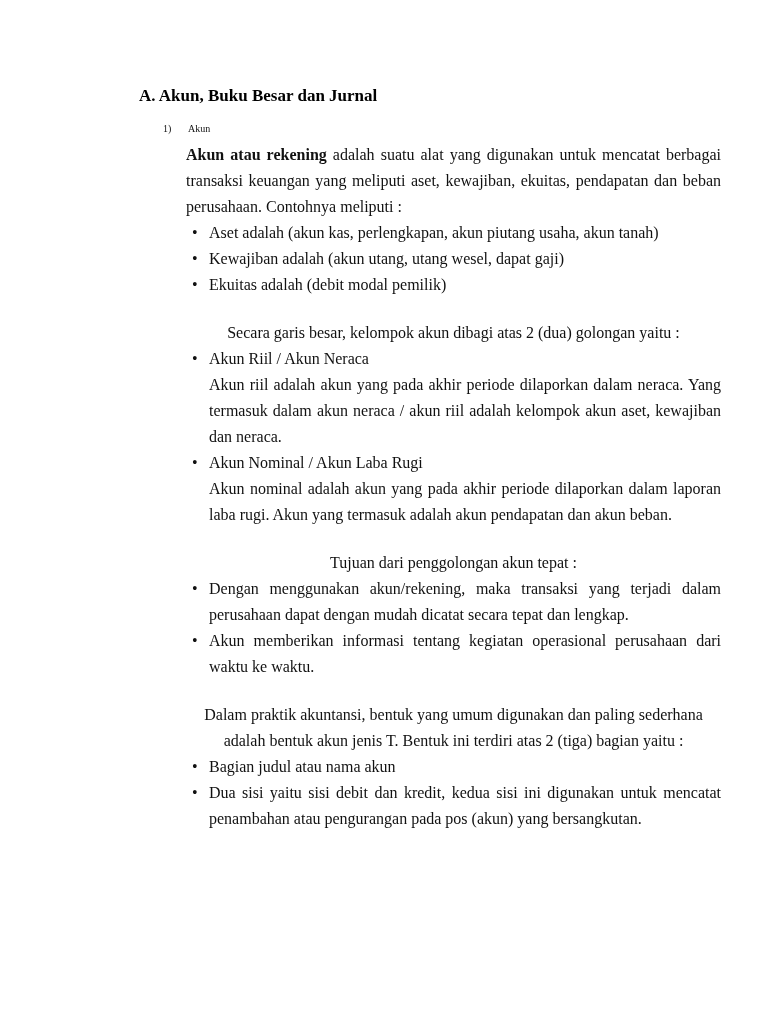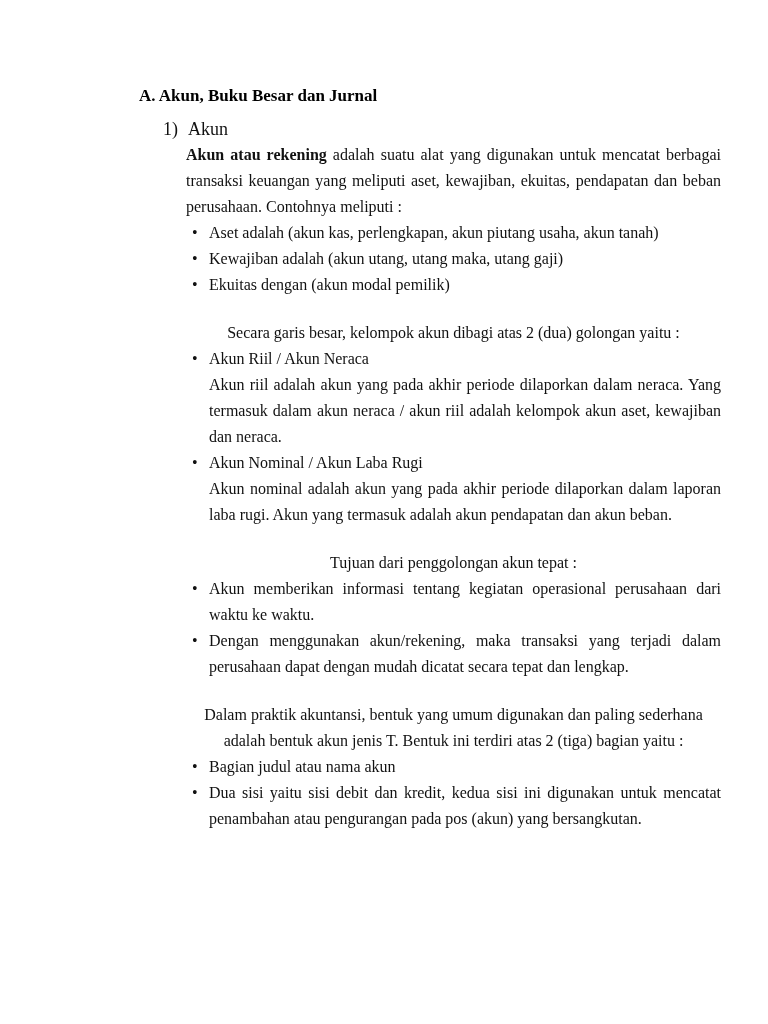--- a/index.html
+++ b/index.html
@@ -21,21 +21,21 @@
   }
   h1.doc-heading {
     font-size: 17px;
     line-height: 20px;
     font-weight: bold;
     margin: 0 0 10px 0;
     color: #000000;
   }
   .item-label {
     margin-left: 24px;
-    font-size: 18px;
+    font-size: 10px;
     line-height: 26px;
   }
   .item-label .num {
     display: inline-block;
     width: 25px;
   }
   .body-col {
     margin-left: 47px;
     width: 535px;
     font-size: 16px;
@@ -85,42 +85,42 @@
     <div class="item-label">
       <span class="num">1)</span><span>Akun</span>
     </div>
 
     <div class="body-col">
 
       <p class="justify"><strong>Akun atau rekening</strong><span> adalah suatu alat yang digunakan untuk mencatat berbagai transaksi keuangan yang meliputi aset, kewajiban, ekuitas, pendapatan dan beban perusahaan. Contohnya meliputi :</span></p>
 
       <ul class="bullets">
         <li>Aset adalah (akun kas, perlengkapan, akun piutang usaha, akun tanah)</li>
-        <li>Kewajiban adalah (akun utang, utang maka, utang gaji)</li>
-        <li>Ekuitas dengan (akun modal pemilik)</li>
+        <li>Kewajiban adalah (akun utang, utang wesel, dapat gaji)</li>
+        <li>Ekuitas adalah (debit modal pemilik)</li>
       </ul>
 
       <p class="spaced">Secara garis besar, kelompok akun dibagi atas 2 (dua) golongan yaitu :</p>
 
       <ul class="bullets">
         <li>
           <div class="group-title">Akun Riil / Akun Neraca</div>
           <div class="justify">Akun riil adalah akun yang pada akhir periode dilaporkan dalam neraca. Yang termasuk dalam akun neraca / akun riil adalah kelompok akun aset, kewajiban dan neraca.</div>
         </li>
         <li>
           <div class="group-title">Akun Nominal / Akun Laba Rugi</div>
           <div class="justify">Akun nominal adalah akun yang pada akhir periode dilaporkan dalam laporan laba rugi. Akun yang termasuk adalah akun pendapatan dan akun beban.</div>
         </li>
       </ul>
 
       <p class="spaced">Tujuan dari penggolongan akun tepat :</p>
 
       <ul class="bullets">
+        <li class="justify">Dengan menggunakan akun/rekening, maka transaksi yang terjadi dalam perusahaan dapat dengan mudah dicatat secara tepat dan lengkap.</li>
         <li class="justify">Akun memberikan informasi tentang kegiatan operasional perusahaan dari waktu ke waktu.</li>
-        <li class="justify">Dengan menggunakan akun/rekening, maka transaksi yang terjadi dalam perusahaan dapat dengan mudah dicatat secara tepat dan lengkap.</li>
       </ul>
 
       <p class="spaced justify">Dalam praktik akuntansi, bentuk yang umum digunakan dan paling sederhana adalah bentuk akun jenis T. Bentuk ini terdiri atas 2 (tiga) bagian yaitu :</p>
 
       <ul class="bullets">
         <li>Bagian judul atau nama akun</li>
         <li class="justify">Dua sisi yaitu sisi debit dan kredit, kedua sisi ini digunakan untuk mencatat penambahan atau pengurangan pada pos (akun) yang bersangkutan.</li>
       </ul>
 
     </div>

